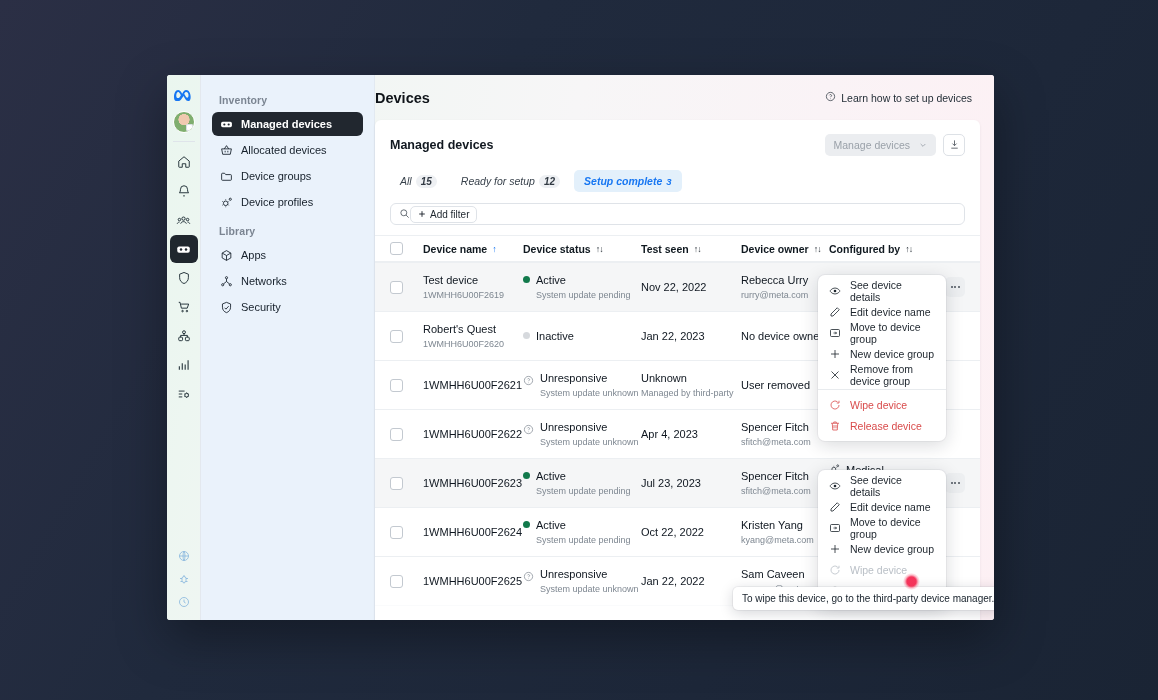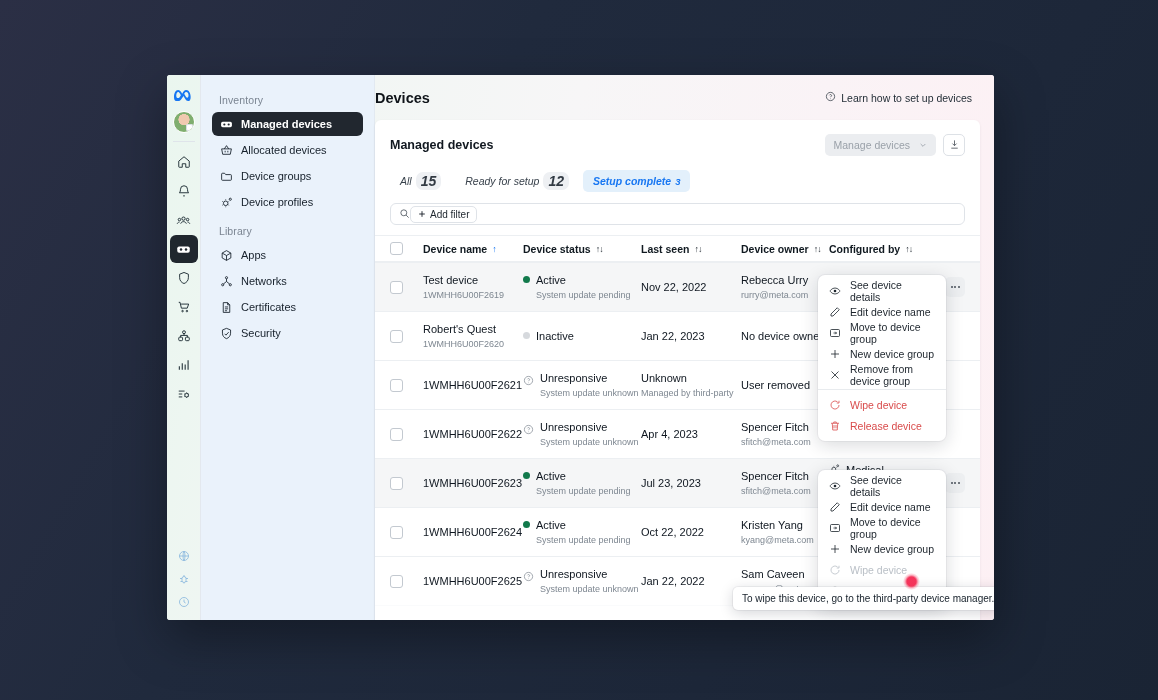--- a/index.html
+++ b/index.html
@@ -66,20 +66,21 @@
   .sidebar {
     position: relative; z-index: 2;
     width: 174px; flex: 0 0 174px;
     background: #eaf2fb;
     padding: 10px 11px 0 11px;
     border-right: 1px solid #e2e9f1;
   }
   .nav-group-title {
     font-size: 10.5px; color: #7b8592; letter-spacing: .1px;
     padding: 9px 7px 6px 7px;
+    font-weight: bold;
   }
   .nav-item {
     display: flex; align-items: center; gap: 8px;
     height: 24px; padding: 0 8px; border-radius: 6px;
     font-size: 11px; color: #16202b; margin-bottom: 2px;
   }
   .nav-item.active { background: #21272f; color: #fff; font-weight: bold; }
   .nav-ico { width: 13px; height: 13px; display:flex;align-items:center;justify-content:center; flex:0 0 13px;}
 
   
@@ -120,21 +121,21 @@
 
   .tabs { display: flex; align-items: center; gap: 4px; margin-top: 14px; }
   .tab {
     display:flex; align-items:center; gap: 4px;
     height: 22px; padding: 0 10px; border-radius: 5px;
     font-size: 10.5px; color: #39424c; font-style: italic;
   }
   .tab .count { font-size: 9.5px; font-weight: bold; color:#2a323a; }
   .tab.active { background: #e3f0fb; color: #1877f2; font-weight: bold; }
   .tab.active .count { color: #1877f2; }
-  .tab .chip { background:#eef0f3; border-radius:7px; padding:1px 5px; font-size:14px; font-weight:bold; color:#323a43;}
+  .tab .chip { background:#eef0f3; border-radius:7px; padding:1px 5px; font-size:10px; font-weight:bold; color:#323a43;}
 
   .filterbar {
     margin: 11px 15px 0 15px;
     height: 24px; border: 1px solid #dfe3e8; border-radius: 6px;
     display: flex; align-items: center; gap: 0; padding: 0 8px; background:#fff;
   }
   .addfilter {
     display:flex;align-items:center;gap:4px;
     border:1px solid #dfe3e8; border-radius: 5px; height: 17px;
     padding: 0 7px; font-size: 10px; color: #1e262e;
@@ -360,29 +361,20 @@
     <div class="nav-item">
       <span class="nav-ico">
         <svg width="13" height="13" viewBox="0 0 24 24" fill="none" stroke="currentColor" stroke-width="1.6">
             <circle cx="12" cy="5" r="2"></circle>
             <circle cx="5" cy="18" r="2"></circle>
             <circle cx="19" cy="18" r="2"></circle>
             <path d="M12 7v5M12 12 6.3 16.6M12 12l5.7 4.6"></path>
           </svg>
       </span>
       <span>Networks</span>
-    </div>
-    <div class="nav-item">
-      <span class="nav-ico">
-        <svg width="13" height="13" viewBox="0 0 24 24" fill="none" stroke="currentColor" stroke-width="1.6">
-            <path d="M6 3h8l4 4v14H6z"></path>
-            <path d="M14 3v4h4M9 11h6M9 14.5h6M9 18h4"></path>
-          </svg>
-      </span>
-      <span>Certificates</span>
     </div>
     <div class="nav-item">
       <span class="nav-ico">
         <svg width="13" height="13" viewBox="0 0 24 24" fill="none" stroke="currentColor" stroke-width="1.6">
             <path d="M12 2.5 4.5 5.5v6c0 5 3.2 8.4 7.5 10 4.3-1.6 7.5-5 7.5-10v-6z"></path>
             <path d="M8.5 12.5 11 15l5-5.5"></path>
           </svg>
       </span>
       <span>Security</span>
     </div>
@@ -468,21 +460,21 @@
           </div>
           <div class="c-name">
             <span>Device name</span>
             <span class="sort up">↑</span>
           </div>
           <div class="c-status">
             <span>Device status</span>
             <span class="sort">↑↓</span>
           </div>
           <div class="c-seen">
-            <span>Last seen</span>
+            <span>Test seen</span>
             <span class="sort">↑↓</span>
           </div>
           <div class="c-owner">
             <span>Device owner</span>
             <span class="sort">↑↓</span>
           </div>
           <div class="c-conf">
             <div style="display:flex;align-items:center;gap:5px;">
               <span>Configured by</span>
               <span class="sort">↑↓</span>

